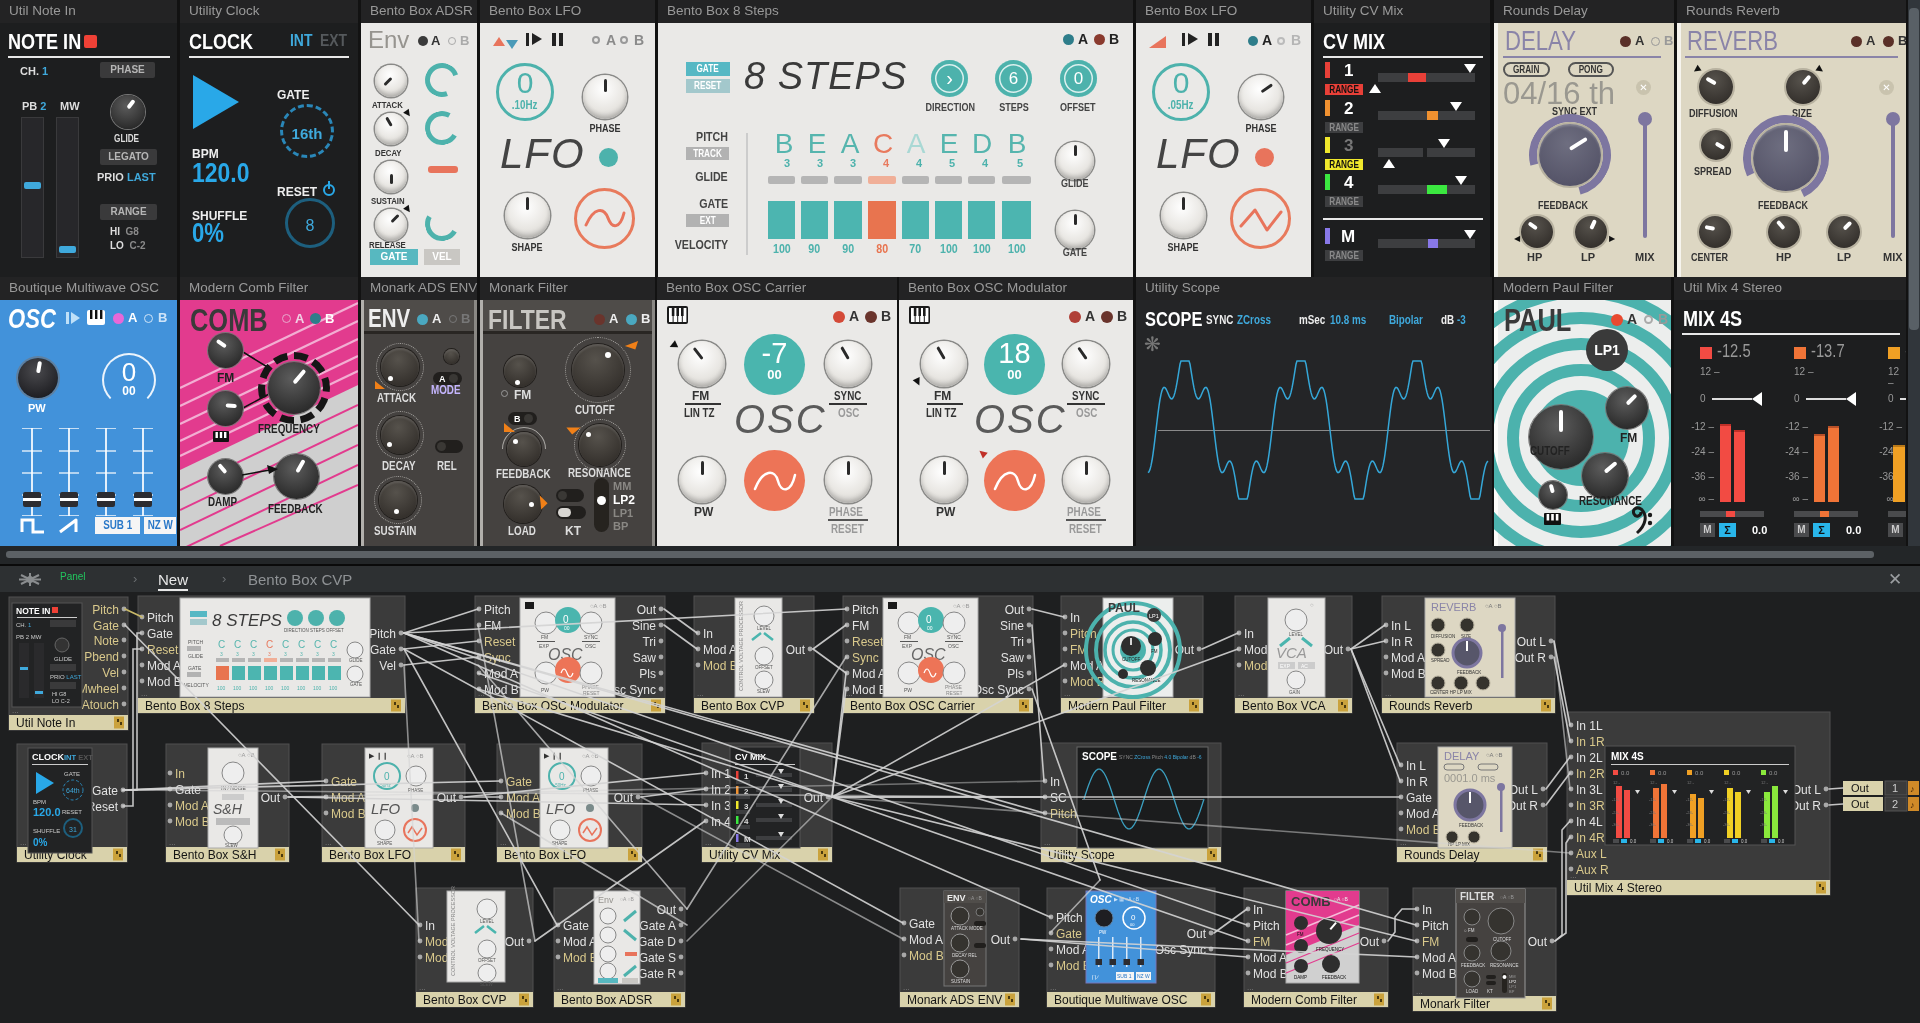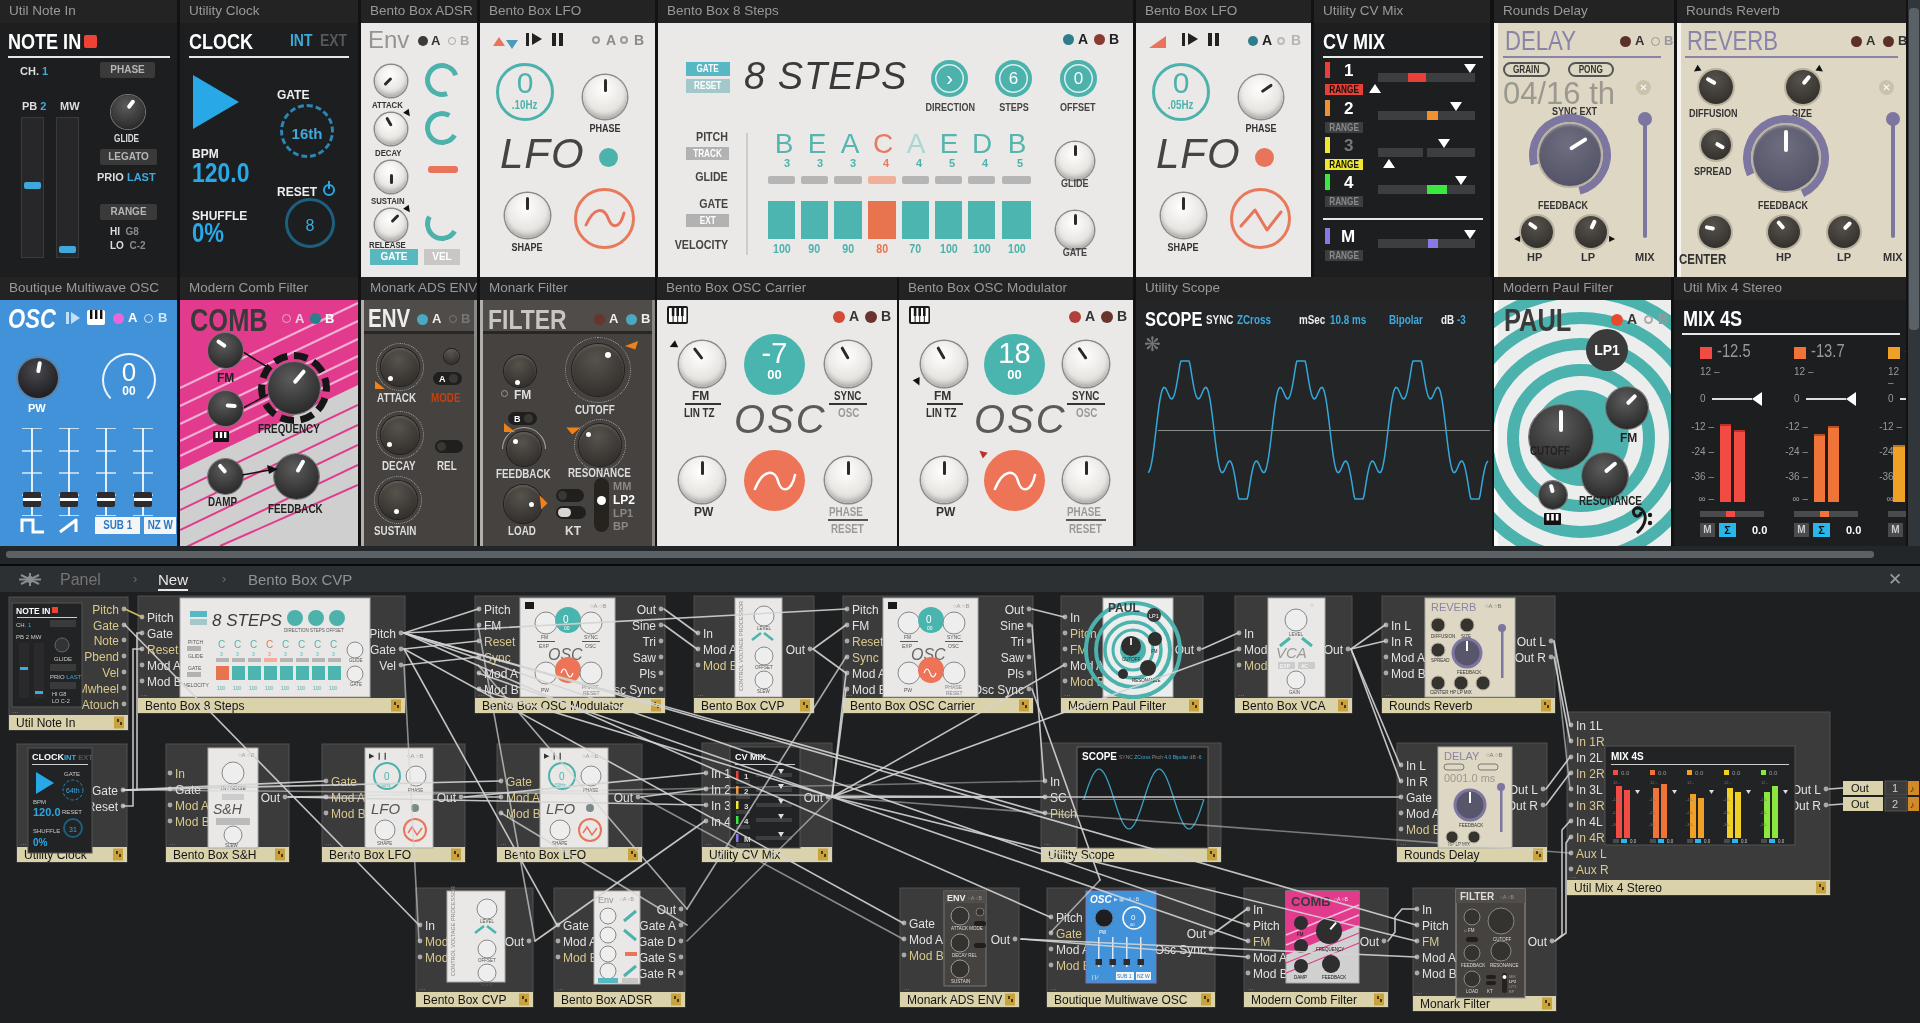--- a/index.html
+++ b/index.html
@@ -357,21 +357,21 @@
  <div class="abs" style="left:66px;top:115px;width:86px;height:86px;border-radius:50%;border:8px solid #7d76a0;border-bottom-color:transparent;transform:rotate(20deg)"></div>
  <div class="kn kr" style="left:76px;top:125px;width:66px;height:66px">
         <div class="ptw" style="height:22px;top:5px"></div>
       </div>
  <div class="lbl" style="left:81px;top:199px;font-size:11px;color:#333"><span class="cn">FEEDBACK</span></div>
  <div class="abs" style="left:214px;top:116px;width:4px;height:122px;background:#7d76a0;border-radius:2px"></div>
  <div class="abs" style="left:209px;top:112px;width:14px;height:14px;background:#7d76a0;border-radius:50%"></div>
  <div class="kn km" style="left:22px;top:216px;width:32px;height:32px;box-shadow:0 0 0 2px #b8b2a0">
         <div class="ptw" style="height:10px;top:3px;transform:rotate(-80deg)"></div>
       </div>
- <div class="lbl" style="left:2px;top:251px;font-size:14px;color:#333"><span class="cn">CENTER</span></div>
+ <div class="lbl" style="left:14px;top:251px;font-size:11px;color:#333"><span class="cn">CENTER</span></div>
  <div class="kn km" style="left:91px;top:216px;width:32px;height:32px;box-shadow:0 0 0 2px #b8b2a0">
         <div class="ptw" style="height:10px;top:3px;transform:rotate(-40deg)"></div>
       </div>
  <div class="lbl" style="left:99px;top:251px;font-size:11px;color:#333">HP</div>
  <div class="kn km" style="left:151px;top:216px;width:32px;height:32px;box-shadow:0 0 0 2px #b8b2a0">
         <div class="ptw" style="height:10px;top:3px;transform:rotate(45deg)"></div>
       </div>
  <div class="lbl" style="left:160px;top:251px;font-size:11px;color:#333">LP</div>
  <div class="lbl" style="left:206px;top:251px;font-size:11px;color:#333">MIX</div>
 </div>
@@ -515,21 +515,21 @@
  <div class="abs" style="left:3px;top:54px;width:110px;height:2.5px;background:#292623"></div>
  <div class="abs" style="left:15px;top:66px;width:48px;height:48px;border:1.5px dotted #a8a6a2;border-radius:50%"></div>
  <div class="kn km" style="left:20px;top:71px;width:38px;height:38px"></div>
  <div class="abs" style="left:27px;top:99px;width:5px;height:5px;background:#fff;border-radius:50%"></div>
  <div class="abs" style="left:14px;top:104px;width:0;height:0;border-bottom:8px solid #f08018;border-right:10px solid transparent"></div>
  <div class="lbl" style="left:16px;top:114px;font-size:12px;color:#ddd"><span class="cn">ATTACK</span></div>
  <div class="kn km" style="left:83px;top:72px;width:15px;height:15px"></div>
  <div class="abs" style="left:72px;top:95px;width:29px;height:13px;background:#211f1d;border-radius:7px"></div>
  <div class="lbl" style="left:78px;top:97px;font-size:9px;color:#fff">A</div>
  <div class="abs" style="left:88px;top:97px;width:9px;height:9px;background:#3a3835;border-radius:50%"></div>
- <div class="lbl" style="left:70px;top:114px;font-size:12px;color:#c2410c"><span class="cn">MODE</span></div>
+ <div class="lbl" style="left:70px;top:106px;font-size:12px;color:#c4b5fd"><span class="cn">MODE</span></div>
  <div class="abs" style="left:15px;top:134px;width:48px;height:48px;border:1.5px dotted #a8a6a2;border-radius:50%"></div>
  <div class="kn km" style="left:20px;top:139px;width:38px;height:38px"></div>
  <div class="abs" style="left:26px;top:165px;width:5px;height:5px;background:#fff;border-radius:50%"></div>
  <div class="lbl" style="left:21px;top:182px;font-size:12px;color:#ddd"><span class="cn">DECAY</span></div>
  <div class="abs" style="left:74px;top:163px;width:28px;height:13px;background:#211f1d;border-radius:7px"></div>
  <div class="abs" style="left:76px;top:165px;width:9px;height:9px;background:#3a3835;border-radius:50%"></div>
  <div class="lbl" style="left:76px;top:182px;font-size:12px;color:#ddd"><span class="cn">REL</span></div>
  <div class="abs" style="left:13px;top:199px;width:48px;height:48px;border:1.5px dotted #a8a6a2;border-radius:50%"></div>
  <div class="kn km" style="left:18px;top:204px;width:38px;height:38px"></div>
  <div class="abs" style="left:33px;top:232px;width:5px;height:5px;background:#fff;border-radius:50%"></div>
@@ -821,21 +821,21 @@
 <div class="abs" style="left:0;top:566px;width:1920px;height:26px;background:#2d3032"></div>
 <svg class="abs" style="left:17px;top:571px" width="26" height="17">
       <g stroke="#8a8d8f" stroke-width="2">
         <line x1="13" y1="2" x2="13" y2="15"></line>
         <line x1="4" y1="4" x2="22" y2="13"></line>
         <line x1="4" y1="13" x2="22" y2="4"></line>
         <line x1="2" y1="8.5" x2="24" y2="8.5"></line>
       </g>
       <circle cx="13" cy="8.5" r="3.5" fill="#8a8d8f"></circle>
     </svg>
-<div class="abs" style="left:60px;top:571px;font-size:16px;color:#737373">Panel</div>
+<div class="abs" style="left:60px;top:571px;font-size:10px;color:#22c55e">Panel</div>
 <div class="abs" style="left:133px;top:571px;font-size:13px;color:#6a6d70">›</div>
 <div class="abs" style="left:158px;top:571px;font-size:15px;color:#e8e8e8;border-bottom:2px solid #e8e8e8;padding-bottom:1px">New</div>
 <div class="abs" style="left:222px;top:571px;font-size:13px;color:#6a6d70">›</div>
 <div class="abs" style="left:248px;top:571px;font-size:15px;color:#8f9295">Bento Box CVP</div>
 <div class="abs" style="left:1888px;top:569px;font-size:17px;color:#9a9da0">✕</div>
 <div class="abs" style="left:0;top:592px;width:1920px;height:431px;background:#1e1f20"></div>
 <svg class="abs" style="left:0;top:592px" width="1920" height="431" viewBox="0 592 1920 431">
       <g>
         <rect x="9" y="597" width="119" height="133" fill="#3b3b3b" stroke="#515151" stroke-width="1"></rect>
         <rect x="9" y="715" width="119" height="15" fill="#d9d2ab"></rect>

